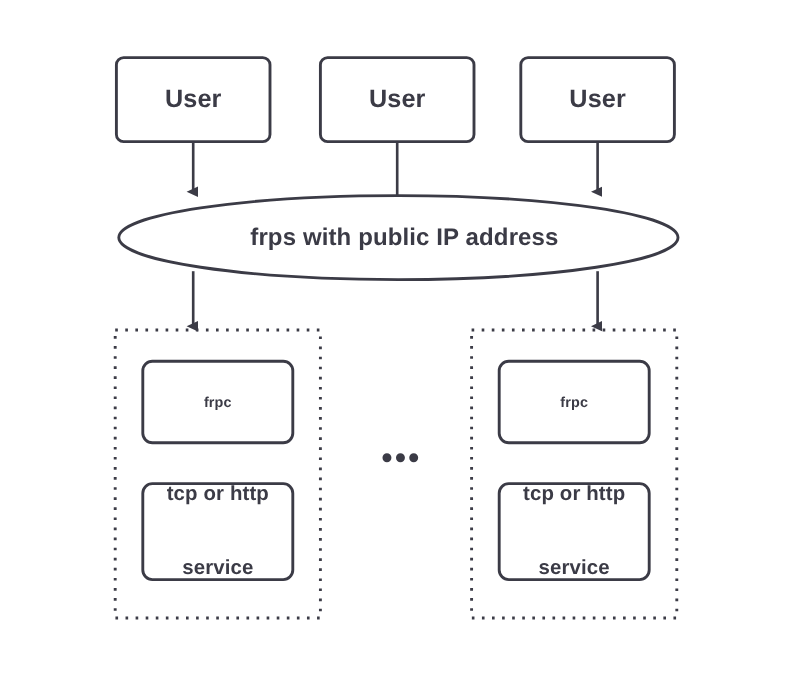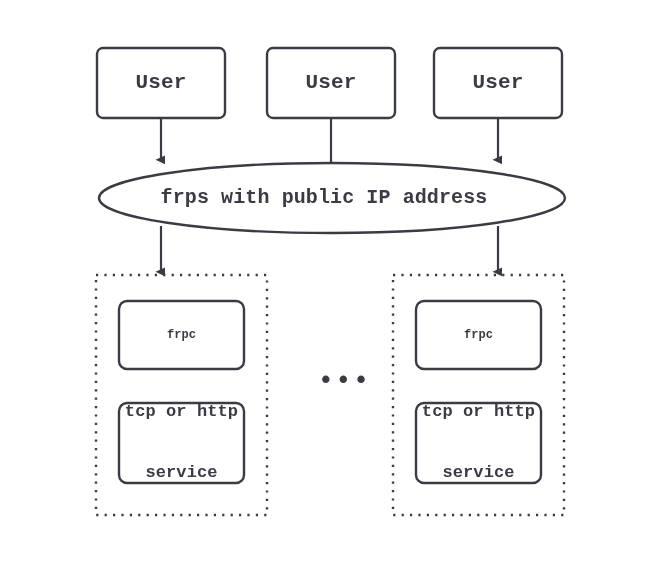--- a/index.html
+++ b/index.html
@@ -9,21 +9,20 @@
   }
   body {
     font-family: "Liberation Sans", sans-serif;
   }
   #canvas {
     position: relative;
     width: 665px;
     height: 569px;
     background: #ffffff;
     overflow: hidden;
-    font-family: Liberation Mono, monospace;
   }
   #diagram-svg {
     position: absolute;
     left: 0;
     top: 0;
     width: 665px;
     height: 569px;
   }
   .node-label {
     position: absolute;
@@ -81,21 +80,21 @@
 
     <rect x="393" y="275" width="171" height="240" fill="none" stroke="#3b3b46" stroke-width="2.4" stroke-dasharray="2.2 6.2" stroke-linecap="butt"></rect>
     <rect x="416" y="301" width="125" height="68" rx="8" ry="8" fill="#ffffff" stroke="#3b3b46" stroke-width="2.4"></rect>
     <rect x="416" y="403" width="125" height="80" rx="8" ry="8" fill="#ffffff" stroke="#3b3b46" stroke-width="2.4"></rect>
   </svg>
 
   <div class="node-label user-label" style="left:97px; top:48px; width:128px; height:70px;">User</div>
   <div class="node-label user-label" style="left:267px; top:48px; width:128px; height:70px;">User</div>
   <div class="node-label user-label" style="left:434px; top:48px; width:128px; height:70px;">User</div>
 
-  <div class="node-label frps-label" style="left:91px; top:163px; width:466px; height:70px;">frps with public IP address</div>
+  <div class="node-label frps-label" style="left:104px; top:163px; width:466px; height:70px;">frps with public IP address</div>
 
   <div class="node-label frpc-label" style="left:119px; top:301px; width:125px; height:68px;">frpc</div>
   <div class="node-label service-label" style="left:119px; top:403px; width:125px; height:80px; flex-direction:column;">
     <span>tcp or http</span>
     <span>service</span>
   </div>
 
   <div class="node-label frpc-label" style="left:416px; top:301px; width:125px; height:68px;">frpc</div>
   <div class="node-label service-label" style="left:416px; top:403px; width:125px; height:80px; flex-direction:column;">
     <span>tcp or http</span>

